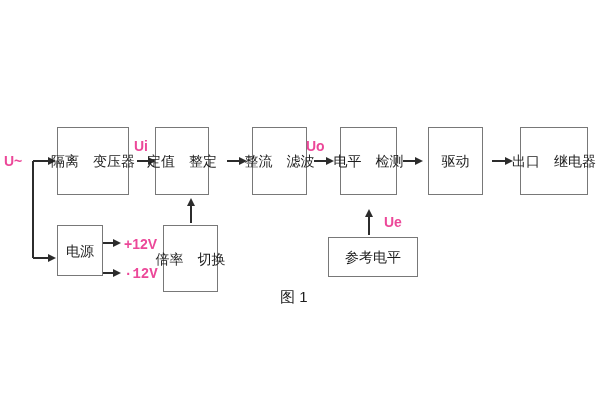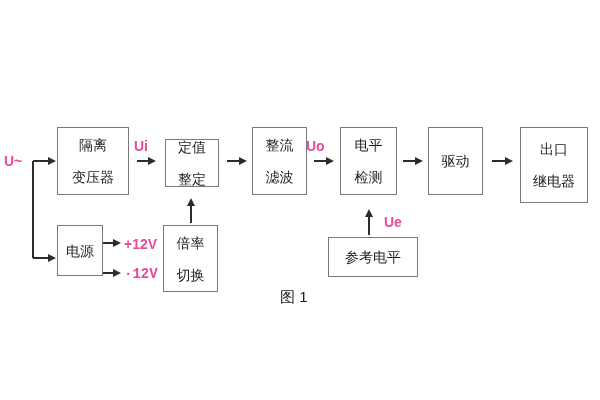--- a/index.html
+++ b/index.html
@@ -14,21 +14,21 @@
     background: #ffffff;
     font-family: "Liberation Sans", "DejaVu Sans", sans-serif;
     overflow: hidden;
   }
   .block {
     position: absolute;
     box-sizing: border-box;
     border: 1.5px solid #787878;
     background: #ffffff;
     display: flex;
-    flex-direction: column;
+    flex-direction: row;
     align-items: center;
     justify-content: center;
     gap: 14px;
     font-size: 14px;
     font-weight: 500;
     color: #1d1d1d;
     line-height: 18px;
     white-space: nowrap;
   }
   .hline {
@@ -87,21 +87,21 @@
 
   <div class="block" style="left:57px; top:127px; width:72px; height:68px;">
     <span>隔离</span>
     <span>变压器</span>
   </div>
 
   <span class="lbl" style="left:134px; top:138px;">Ui</span>
   <div class="hline" style="left:137px; top:160.2px; width:12px;"></div>
   <div class="arr-r" style="left:148px; top:157px;"></div>
 
-  <div class="block" style="left:165px; top:127px; width:54px; height:48px;margin-top:12px;">
+  <div class="block" style="left:155px; top:127px; width:54px; height:68px;">
     <span>定值</span>
     <span>整定</span>
   </div>
 
   <div class="hline" style="left:227px; top:160.2px; width:13px;"></div>
   <div class="arr-r" style="left:239px; top:157px;"></div>
 
   <div class="block" style="left:252px; top:127px; width:55px; height:68px;">
     <span>整流</span>
     <span>滤波</span>
@@ -119,21 +119,21 @@
   <div class="hline" style="left:403px; top:160.2px; width:13px;"></div>
   <div class="arr-r" style="left:415px; top:157px;"></div>
 
   <div class="block" style="left:428px; top:127px; width:55px; height:68px;">
     <span>驱动</span>
   </div>
 
   <div class="hline" style="left:492px; top:160.2px; width:14px;"></div>
   <div class="arr-r" style="left:505px; top:157px;"></div>
 
-  <div class="block" style="left:520px; top:127px; width:68px; height:76px;">
+  <div class="block" style="left:520px; top:127px; width:68px; height:68px;">
     <span>出口</span>
     <span>继电器</span>
   </div>
 
   <div class="block" style="left:57px; top:225px; width:46px; height:51px;">
     <span>电源</span>
   </div>
 
   <div class="hline" style="left:103px; top:242.2px; width:11px;"></div>
   <div class="arr-r" style="left:113px; top:239px;"></div>

